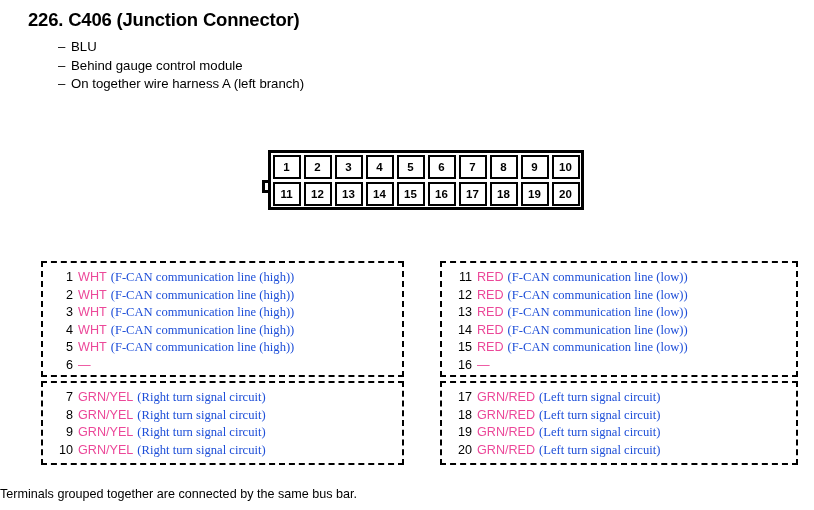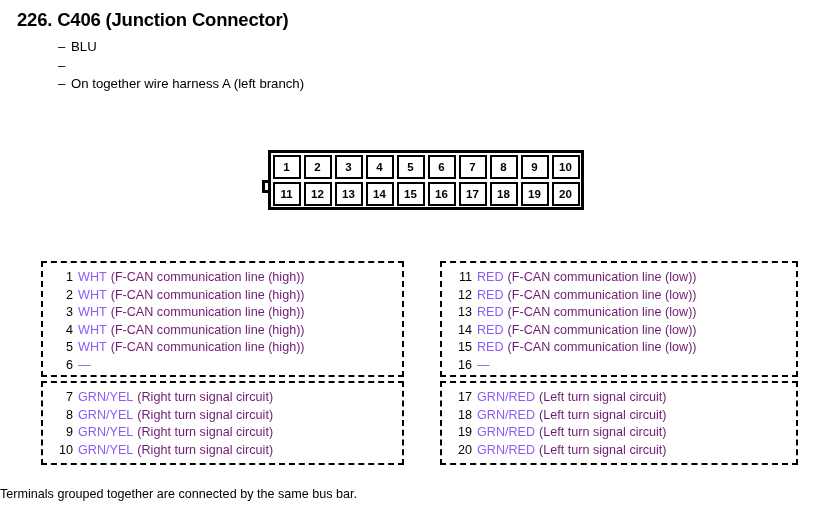--- a/index.html
+++ b/index.html
@@ -12,21 +12,21 @@
     background: #ffffff;
     font-family: "Liberation Sans", sans-serif;
     color: #000000;
     position: relative;
     overflow: hidden;
   }
 
   
   #page-title {
     position: absolute;
-    left: 17px;
+    left: 28px;
     top: 9px;
     font-size: 18.5px;
     font-weight: bold;
     letter-spacing: -0.2px;
     white-space: nowrap;
   }
   #bullet-list {
     position: absolute;
     left: 58px;
     top: 38px;
@@ -108,25 +108,26 @@
     padding-left: 9px;
   }
   .term-num {
     width: 21px;
     flex: 0 0 21px;
     text-align: right;
     color: #000;
   }
   .term-wire {
     padding-left: 5px;
-    color: #8b5cf6;
+    color: #ec4899;
   }
   .term-desc {
     padding-left: 4px;
-    color: #701a75;
+    color: #1d4ed8;
+    font-family: Liberation Serif, serif;
   }
 
   
   #footer-note {
     position: absolute;
     left: 0;
     right: 0;
     top: 487px;
     text-align: left;
     font-size: 12.6px;
@@ -137,20 +138,21 @@
 
 <div id="page-title">226. C406 (Junction Connector)</div>
 
 <div id="bullet-list">
     <div class="bullet-row">
       <span class="bullet-dash">–</span>
       <span>BLU</span>
     </div>
     <div class="bullet-row">
       <span class="bullet-dash">–</span>
+      <span>Behind gauge control module</span>
     </div>
     <div class="bullet-row">
       <span class="bullet-dash">–</span>
       <span>On together wire harness A (left branch)</span>
     </div>
   </div>
 
 <div id="connector">
   <div class="conn-tab left"></div>
   <div class="conn-tab right"></div>

